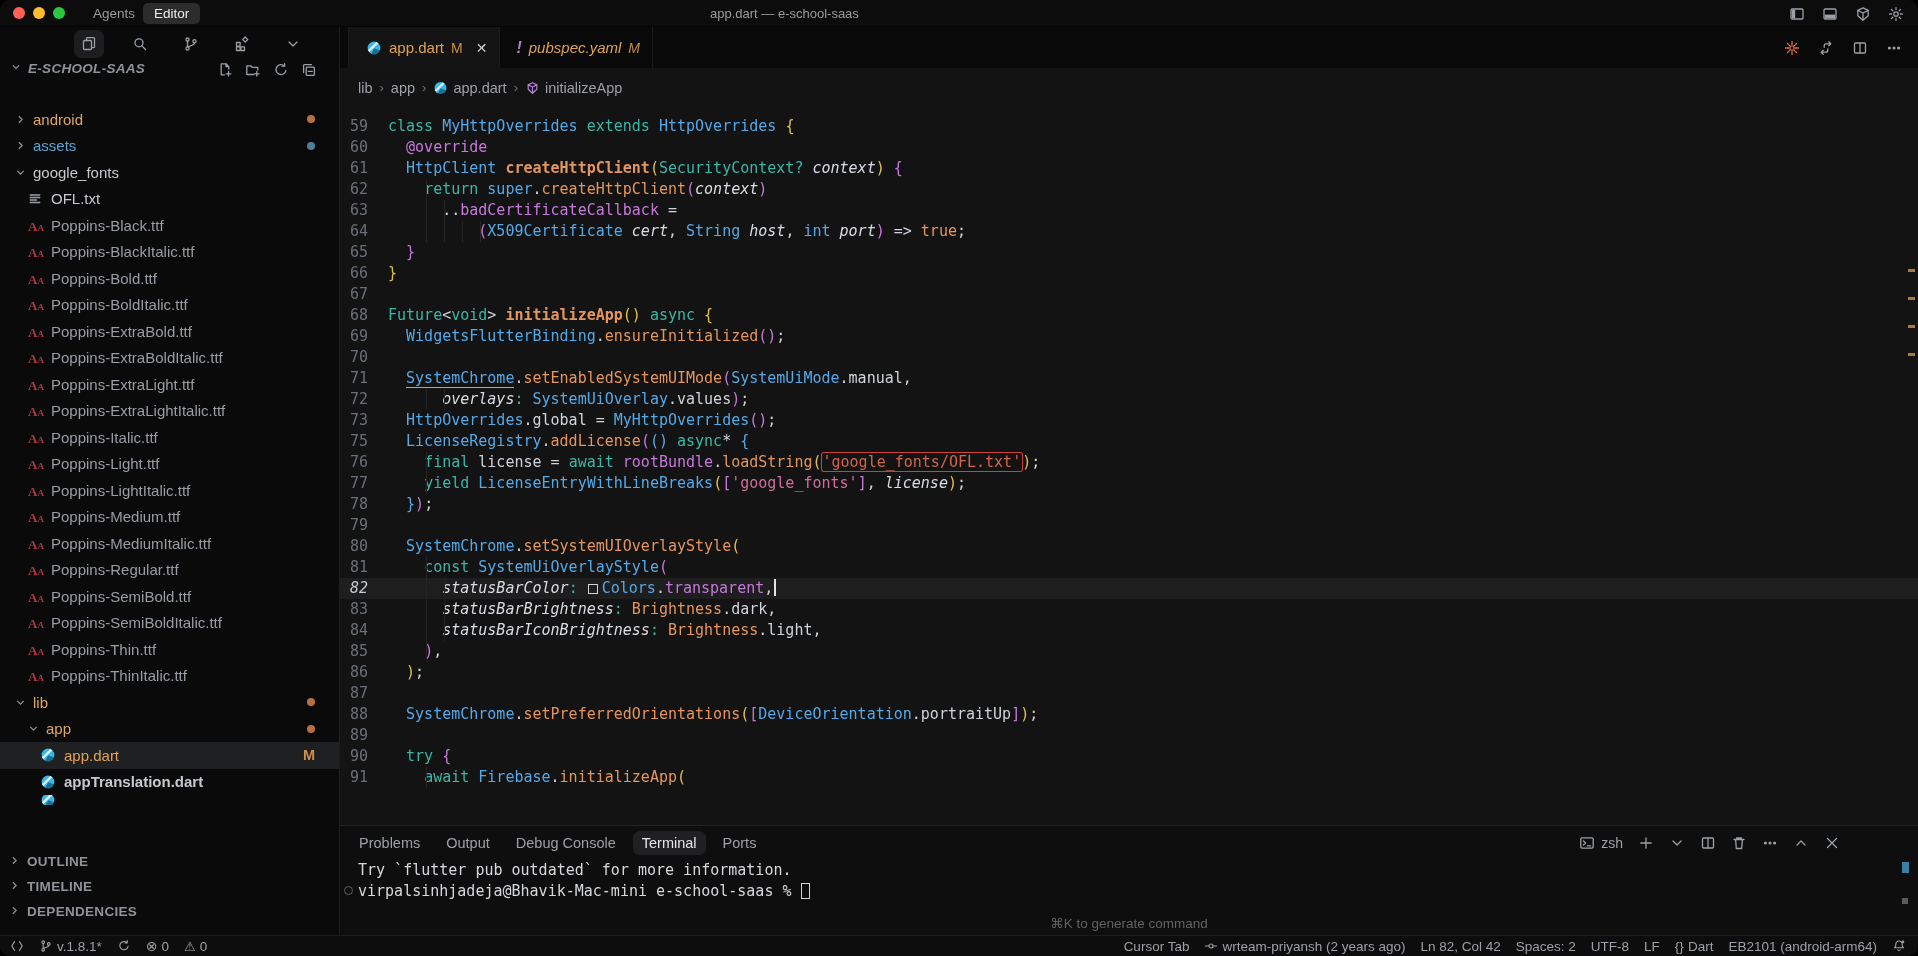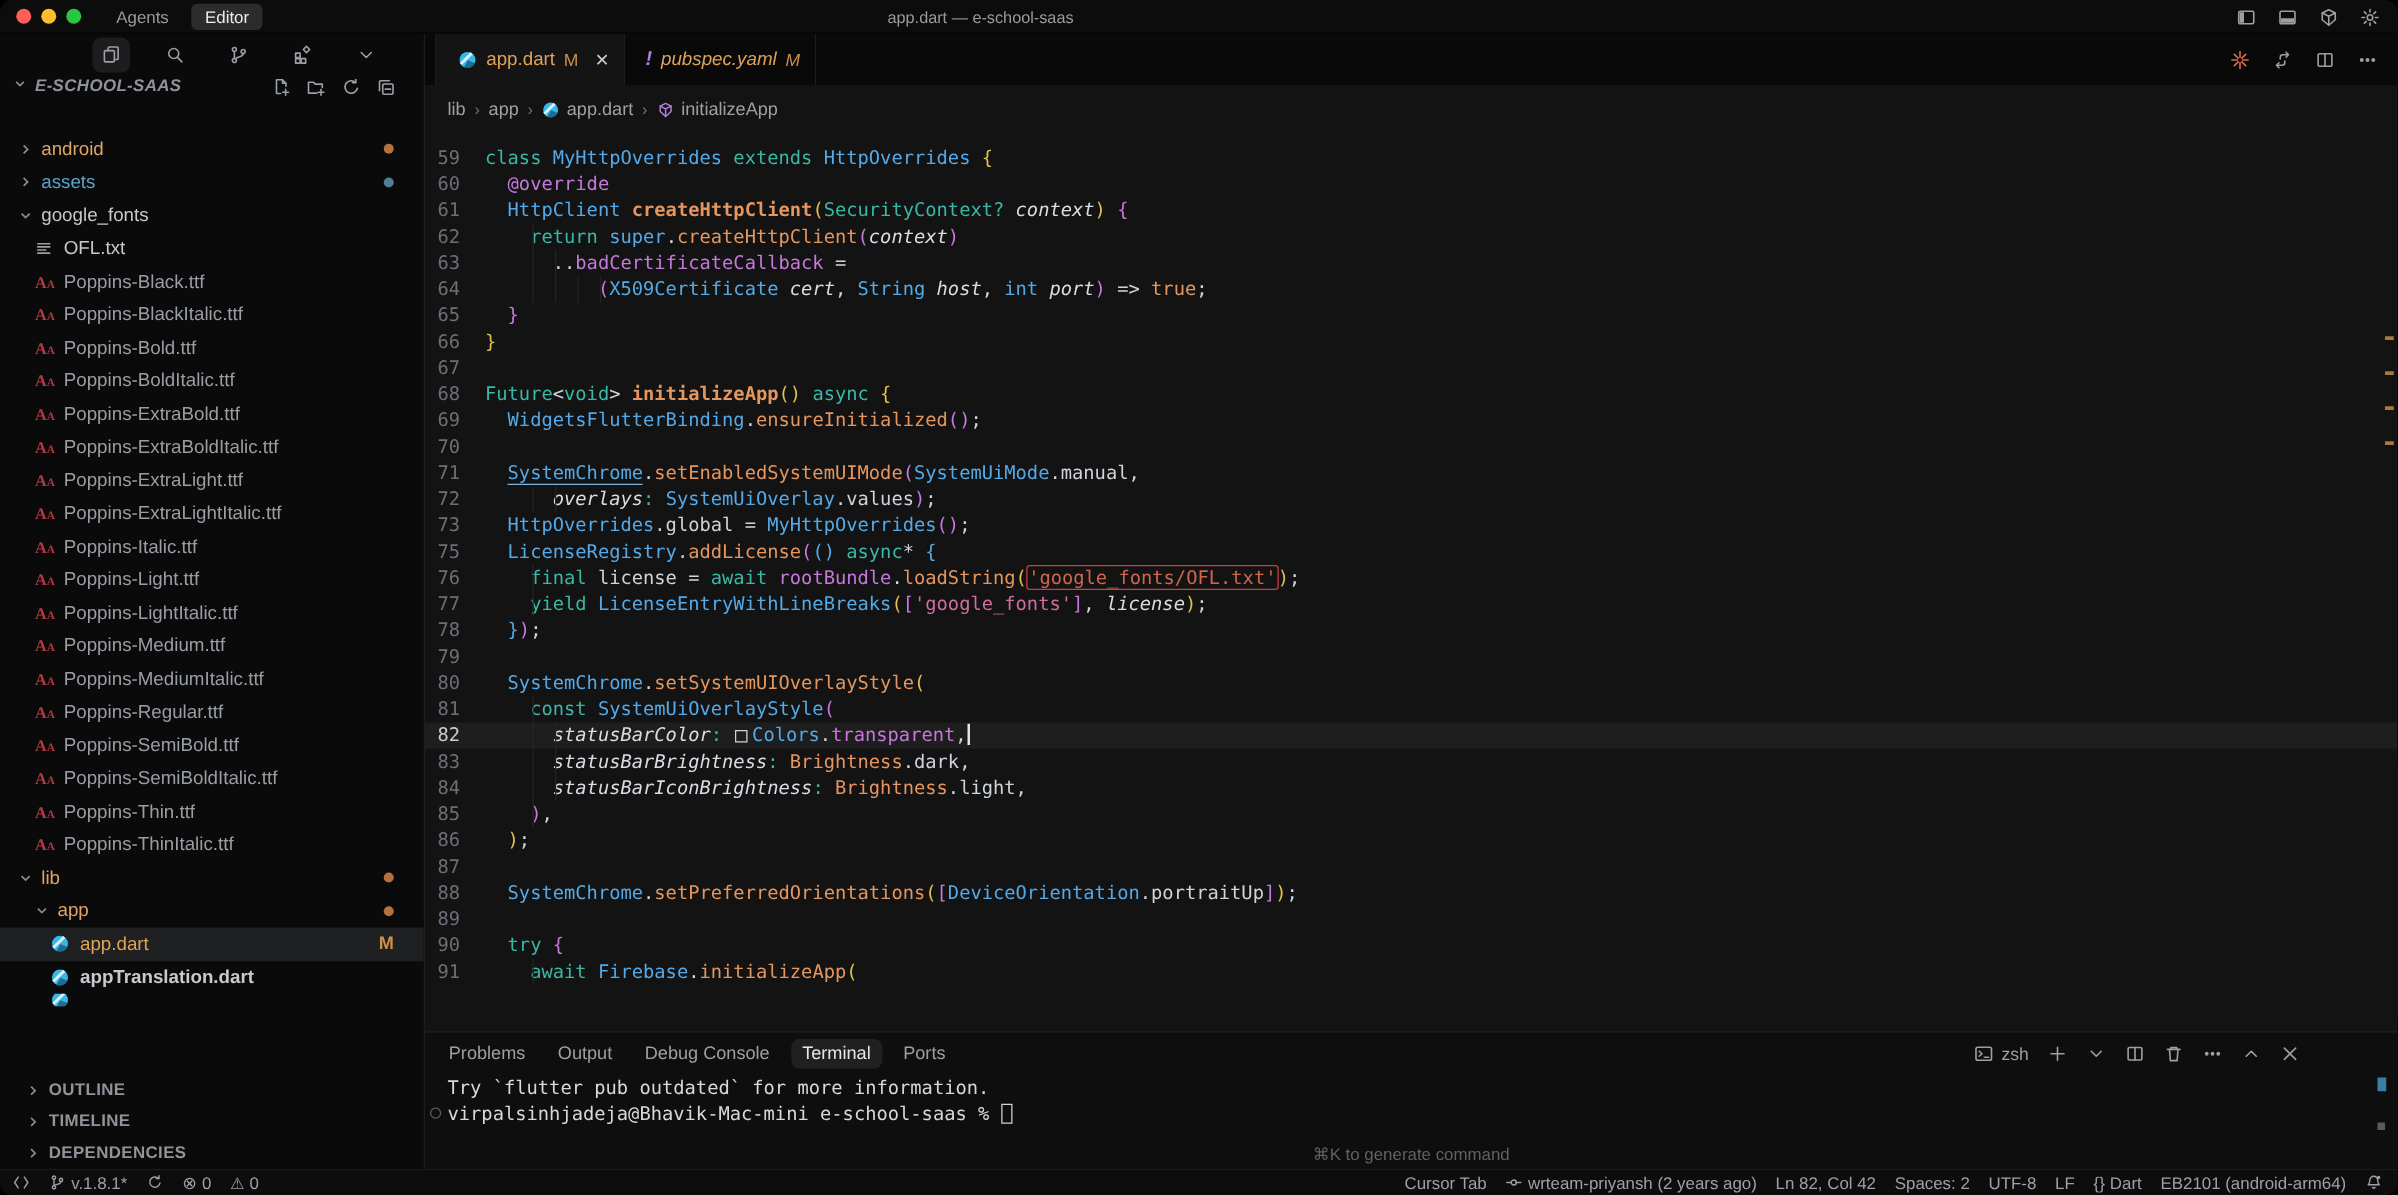--- a/index.html
+++ b/index.html
@@ -3,21 +3,21 @@
 <meta charset="utf-8">
 <style>
   * { margin:0; padding:0; box-sizing:border-box; }
   html,body { background:#000; }
   .window { width:1918px; height:956px; background:#0c0c0c; border-radius:10px; overflow:hidden;
             font-family:"Liberation Sans", sans-serif; color:#cfd3da; position:relative; }
   
   .titlebar { height:27px; background:#0c0c0c; display:flex; align-items:center; position:relative; border-bottom:1px solid #040404; }
   .traffic { display:flex; gap:8px; margin-left:13px; }
   .tl { width:12px; height:12px; border-radius:50%; }
-  .tb-tabs { display:flex; align-items:center; gap:18px; margin-left:28px; font-size:13.5px; color:#9a9a9a; }
+  .tb-tabs { display:flex; align-items:center; gap:8px; margin-left:28px; font-size:13.5px; color:#9a9a9a; }
   .tb-tab.active { background:#2c2c2c; color:#ececec; padding:3px 11px; border-radius:5px; }
   .tb-title { position:absolute; left:710px; top:0; height:27px; display:flex; align-items:center; font-size:13px; color:#9b9b9b; }
   .tb-icons { position:absolute; right:14px; top:0; height:27px; display:flex; align-items:center; gap:16px; }
   .icon16 { width:17px; height:17px; display:inline-flex; align-items:center; justify-content:center; color:#9aa0a6; }
   
   .body { display:flex; height:908px; }
   .sidebar { width:340px; background:#0a0a0a; border-right:1px solid #1e1e1e; display:flex; flex-direction:column; }
   .activity { height:34px; display:flex; align-items:center; gap:21px; padding-left:74px; }
   .act-item { width:30px; height:28px; display:flex; align-items:center; justify-content:center; border-radius:7px; color:#8f949b; }
   .act-item.active { background:#1d1d1f; color:#c9cdd3; }
@@ -28,21 +28,21 @@
   .trow { height:26.5px; display:flex; align-items:center; padding-right:24px; position:relative; }
   .trow.selected { background:#1e2022; }
   .trow .chev { width:13px; height:13px; color:#8a8f96; flex:0 0 13px; }
   .trow .ficon { flex:0 0 18px; text-align:center; }
   .tlabel { margin-left:6px; white-space:nowrap; }
   .dot { width:8px; height:8px; border-radius:50%; margin-left:auto; flex:0 0 8px; }
   .mbadge { margin-left:auto; font-size:14.5px; font-weight:bold; }
   .fonticon { font-family:"Liberation Serif", serif; font-weight:bold; color:#b23843; font-size:13px; line-height:1; }
   .fonticon small { font-size:9px; }
   .sections { padding-bottom:6px; }
-  .sec { height:25px; display:flex; align-items:flex-end; padding-left:20px; font-size:13.5px; font-weight:bold; color:#8f939a; letter-spacing:.3px; }
+  .sec { height:25px; display:flex; align-items:flex-start; padding-left:8px; font-size:13.5px; font-weight:bold; color:#8f939a; letter-spacing:.3px; }
   .sec .chev { width:13px; height:13px; margin-right:6px; color:#8a8f96; }
   
   .editor-col { flex:1; display:flex; flex-direction:column; background:#131313; min-width:0; }
   .tabbar { height:41px; background:#090909; display:flex; align-items:stretch; }
   .etab { display:flex; align-items:center; gap:7px; padding:0 12px 0 16px; font-size:15px; border-right:1px solid #1b1b1b; }
   .etab:first-child { border-left:1px solid #1b1b1b; margin-left:8px; }
   .etab.active { background:#141414; }
   .etab .lbl { color:#e0a356; }
   .etab.preview .lbl, .etab.preview .mm { font-style:italic; }
   .etab .mm { color:#c98f4a; font-size:14px; }
@@ -50,21 +50,21 @@
   .yamlbang { color:#b07fd8; font-weight:bold; font-style:italic; font-size:16px; }
   .tab-actions { margin-left:auto; display:flex; align-items:center; gap:17px; padding-right:16px; }
   .breadcrumb { height:39px; display:flex; align-items:center; gap:7px; padding-left:18px; font-size:14.5px; color:#9da0a6; }
   .breadcrumb .bsep { color:#6f7277; font-size:13px; }
   .bc-item { display:flex; align-items:center; gap:5px; }
   
   .code { flex:1; position:relative; overflow:hidden; padding-top:9px; font-family:"DejaVu Sans Mono", monospace; font-size:15px; }
   .cline { height:21px; line-height:21px; white-space:pre; position:relative; }
   .cline.hl { background:#1e1e1e; }
   .lnum { display:inline-block; width:48px; text-align:right; padding-right:20px; color:#6b7078; }
-  .cline.hl .lnum { color:#c6cbd2; }
+  .cline.hl .lnum { color:#c6cbd2;font-style:italic; }
   .tk-k { color:#39b8a8; } .tk-c { color:#54a9e8; } .tk-f { color:#e5965e; }
   .tk-F { color:#e5965e; font-weight:bold; } .tk-p { color:#c678dd; }
   .tk-y { color:#dfc04f; } .tk-m { color:#d16d9e; } .tk-w { color:#cfd3da; }
   .tk-g { color:#7b818d; font-style:italic; } .tk-i { color:#d9dde3; font-style:italic; }
   .tk-u { color:#54a9e8; border-bottom:1px solid #7db5e2; }
   .tk-sb { color:#d1654d; box-shadow:0 0 0 1px #cf3f3f; border-radius:2px; padding:0 1px;text-align:center; }
   .swatch { display:inline-block; width:10px; height:10px; border:1.5px solid #cfd3da; margin:0 4px -1px 1px; }
   .caret { display:inline-block; width:2px; height:17px; background:#e4e4e4; vertical-align:-3px; margin-left:1px; }
   .iguide { position:absolute; top:0; bottom:0; width:1px; background:#242424; }
   .ruler-mark { position:absolute; right:3px; width:7px; height:3px; background:#a97a3f; }

